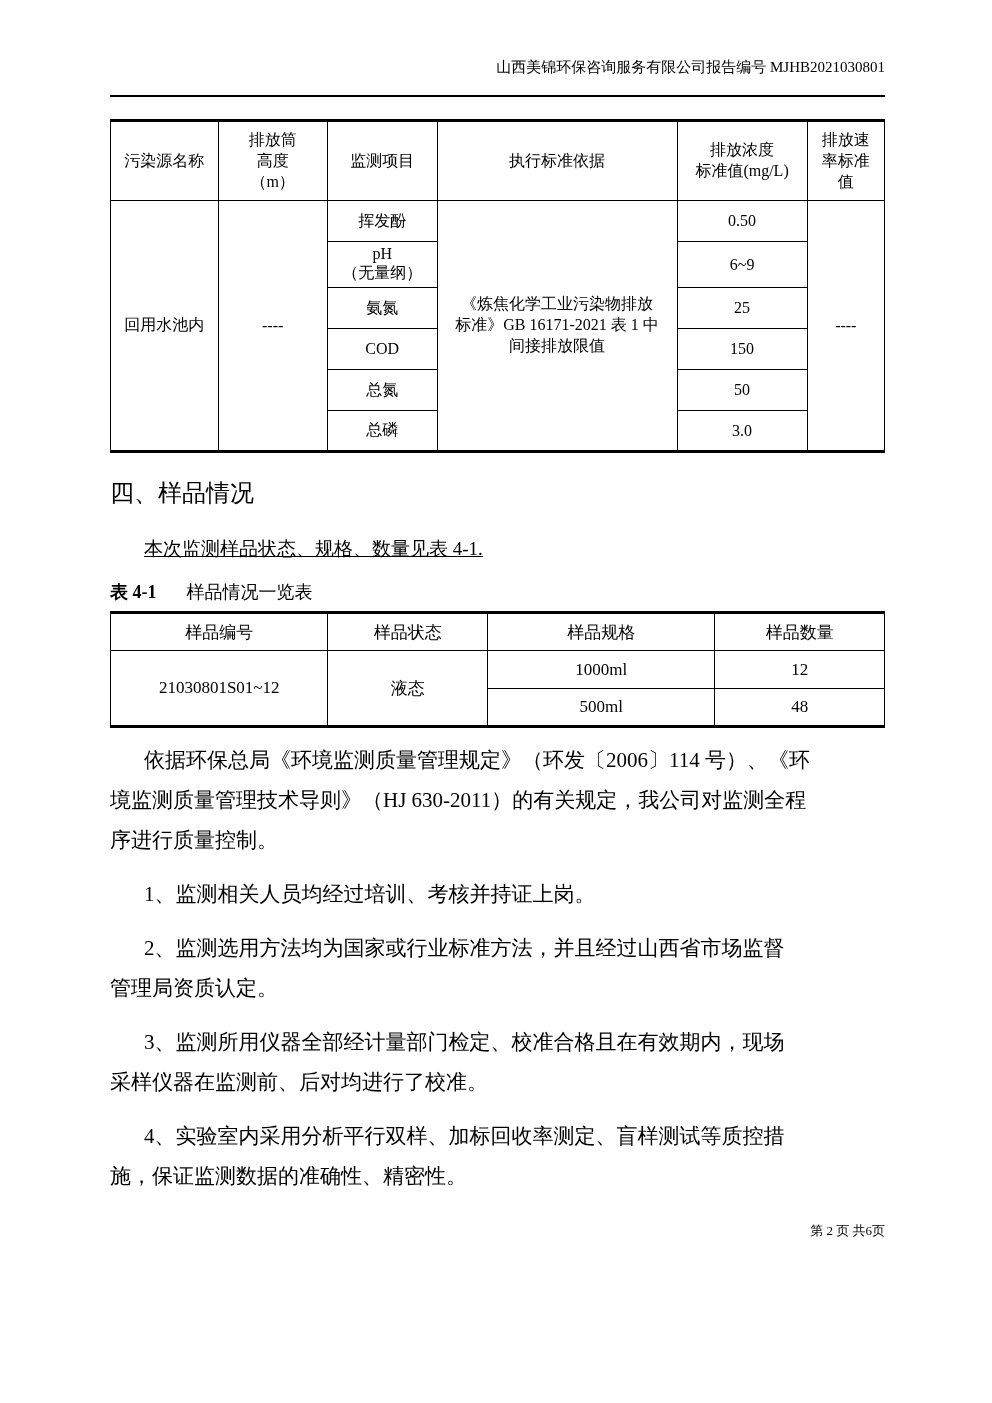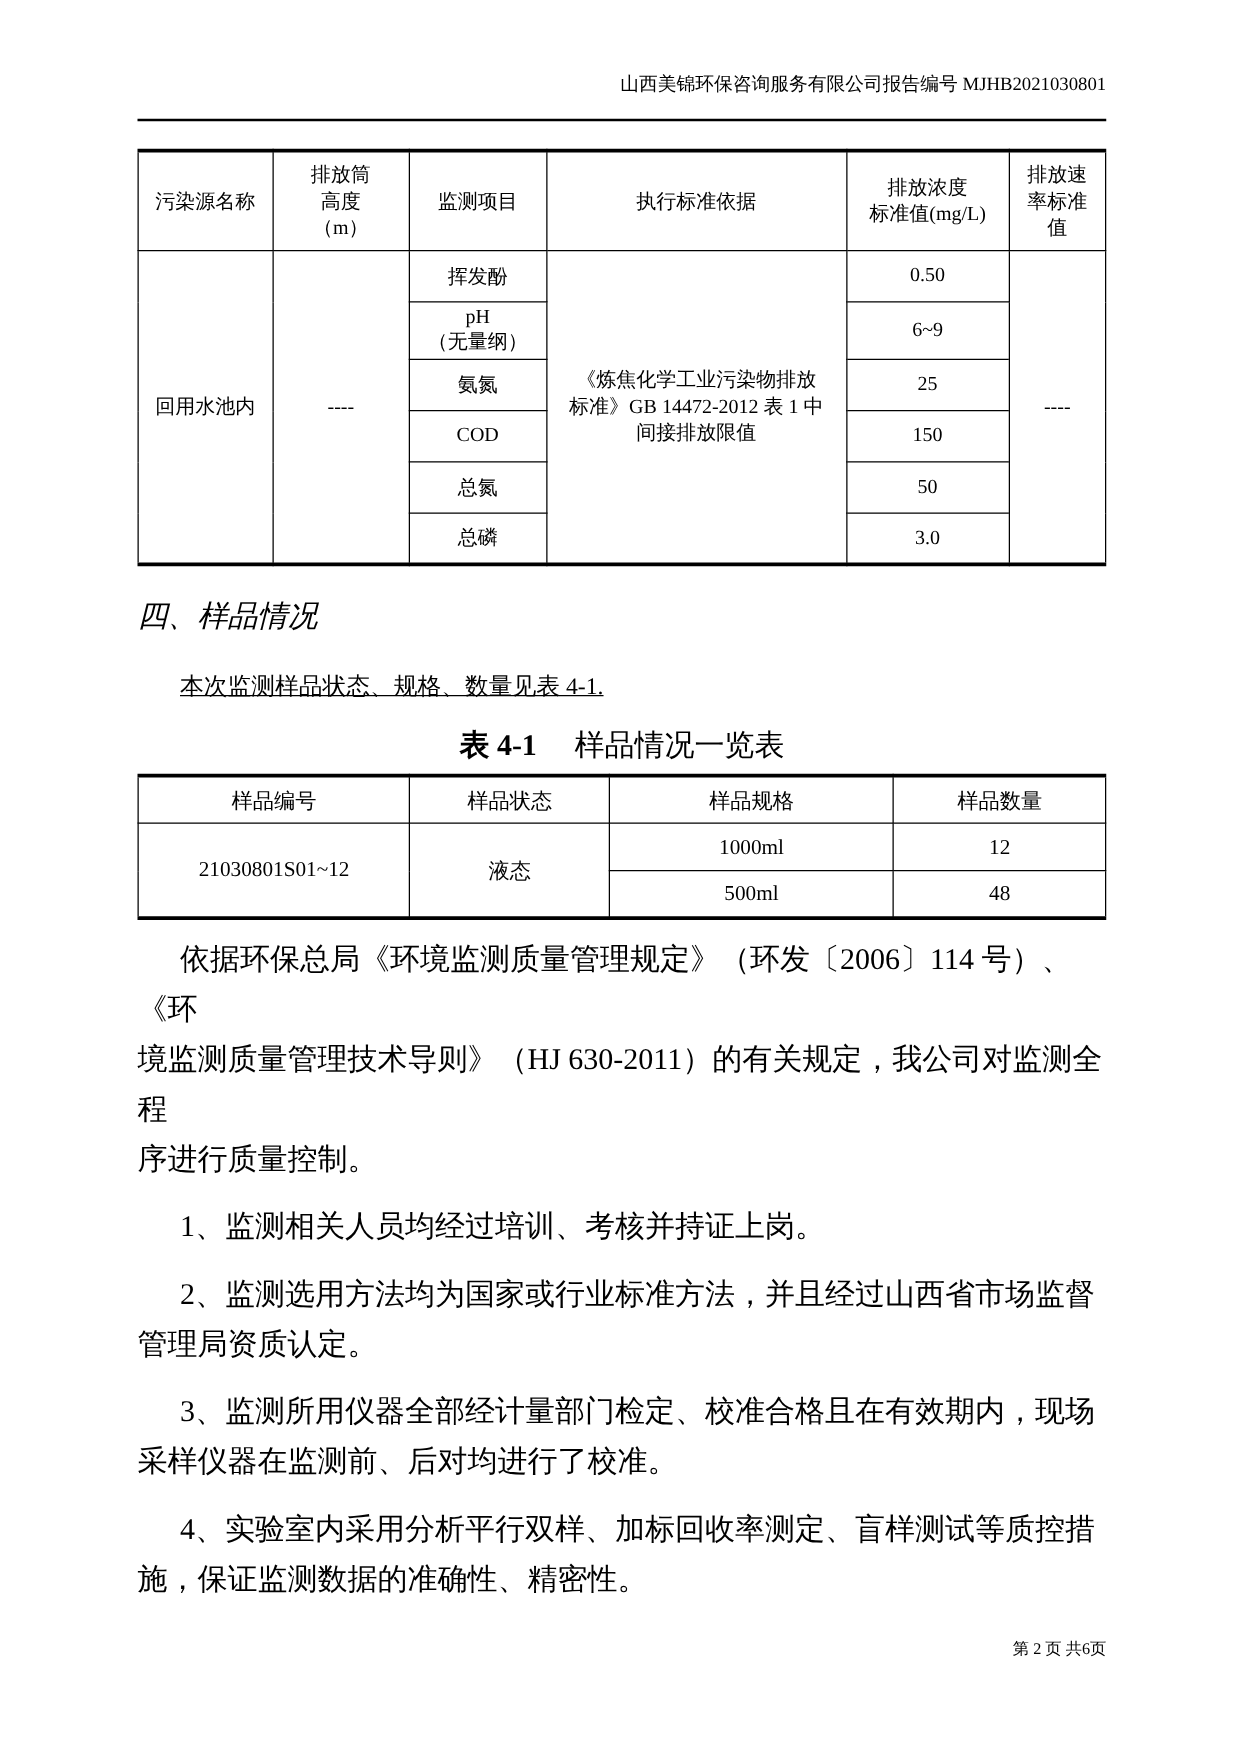--- a/index.html
+++ b/index.html
@@ -26,28 +26,28 @@
     box-sizing:border-box;
   }
   .t1 { margin-top:22px; font-size:16px; border-top:3px solid #000; border-bottom:3px solid #000; }
   .t1 thead tr { height:80px; }
   .t1 tbody tr { height:41px; }
   .t1 tbody tr.row-ph { height:46px; }
   .t2 { margin-top:7px; font-size:17px; border-top:3px solid #000; border-bottom:3px solid #000; }
   .t2 tr { height:38px; }
 
   
-  .sec-title { font-size:24px; font-weight:normal; margin:24px 0 0 0;font-style:italic; }
+  .sec-title { font-size:24px; font-weight:normal; margin:24px 0 0 0; }
   .sec-title-5 { font-size:24px; font-weight:normal; margin:30px 0 0 0; }
   .intro { font-size:19px; margin:27px 0 0 0; text-indent:34px;text-decoration:underline; }
-  .caption { text-align:center; font-size:24px; margin:18px 0 0 0; }
+  .caption { font-size:18px; margin:18px 0 0 0; }
   .caption .cap-label { font-weight:bold; }
   .caption .cap-title { margin-left:30px; }
 
-  .paras { margin-top:12px; font-size:24px; }
+  .paras { margin-top:12px; font-size:21px; }
   .paras p {
     margin:0; line-height:40px;
     white-space:pre-line; text-indent:34px;
   }
   .paras p + p { margin-top:14px; }
 
   .doc-footer { text-align:right; font-size:13px; margin-top:26px; }
 </style>
 </head>
 <body>
@@ -82,21 +82,21 @@
 率标准
 值</th>
       </tr>
     </thead>
     <tbody>
       <tr>
         <td rowspan="6">回用水池内</td>
         <td rowspan="6">----</td>
         <td>挥发酚</td>
         <td rowspan="6">《炼焦化学工业污染物排放
-标准》GB 14472-2012 表 1 中
+标准》GB 16171-2021 表 1 中
 间接排放限值</td>
         <td>0.50</td>
         <td rowspan="6">----</td>
       </tr>
       <tr class="row-ph">
         <td>pH
 （无量纲）</td>
         <td>6~9</td>
       </tr>
       <tr>

